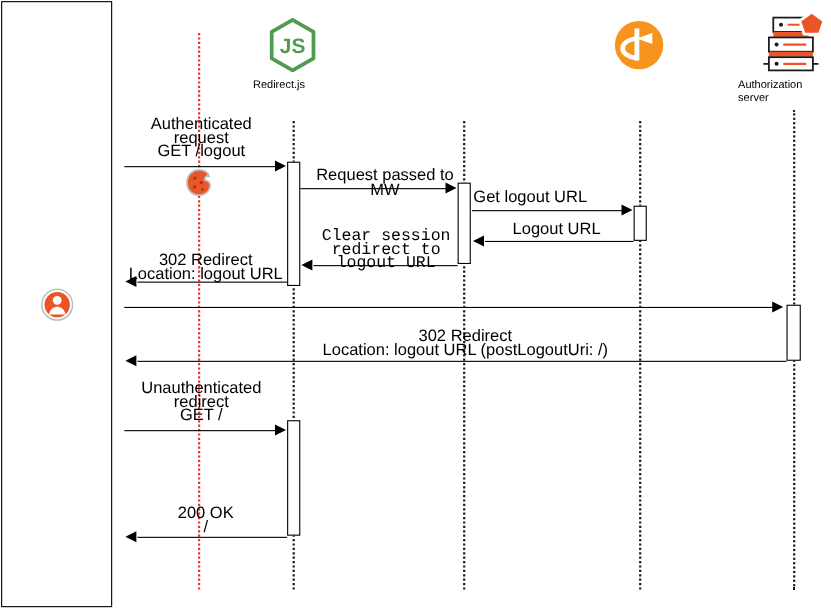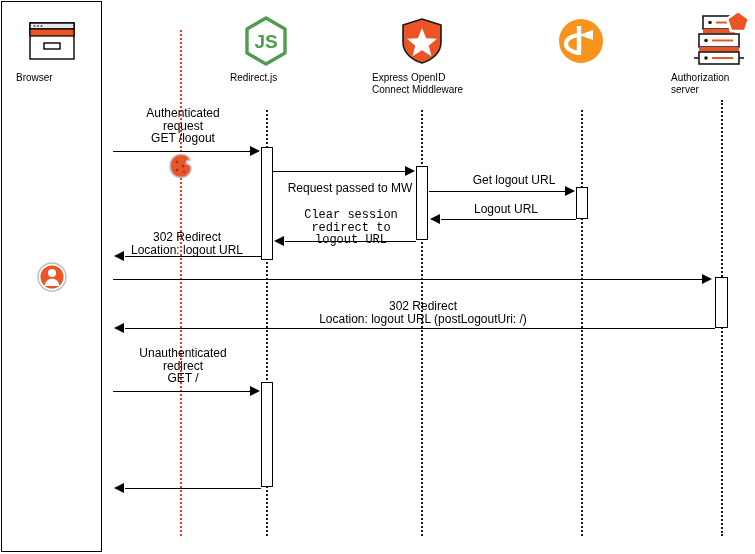--- a/index.html
+++ b/index.html
@@ -72,72 +72,48 @@
     border-bottom:5px solid transparent;
     border-left:10px solid #000000;
   }
   .arrowhead.left{
     border-top:5px solid transparent;
     border-bottom:5px solid transparent;
     border-right:10px solid #000000;
   }
   .msg-label{
     position:absolute;
-    font-size:12px;
+    font-size:15px;
     color:#000000;
     text-align:center;
     line-height:12.5px;
     white-space:pre-line;
     background:transparent;
   }
   
   .float-icon{position:absolute;}
 </style>
 </head>
 <body>
 
 <div id="canvas">
 
   <div class="boundary-box" style="left:1px;top:1px;width:101px;height:551px;"></div>
 
-  <div class="participant" style="left:16px;top:14px;width:72px;">
-    <div class="icon-wrap">
-      <svg width="46" height="38" viewBox="0 0 46 38" aria-hidden="true">
-        <rect x="1" y="1" width="44" height="36" fill="#ffffff" stroke="#000000" stroke-width="1.4"></rect>
-        <rect x="1" y="1" width="44" height="6" fill="#e6e6e6" stroke="#000000" stroke-width="1.4"></rect>
-        <circle cx="5.5" cy="4" r="1" fill="#555"></circle>
-        <circle cx="9" cy="4" r="1" fill="#555"></circle>
-        <circle cx="12.5" cy="4" r="1" fill="#555"></circle>
-        <rect x="1" y="7" width="44" height="7" fill="#eb5424" stroke="#000000" stroke-width="1.2"></rect>
-        <rect x="15" y="21" width="16" height="6" fill="#ffffff" stroke="#000000" stroke-width="1.4"></rect>
-      </svg>
-    </div>
-    <div class="plabel">Browser</div>
-  </div>
 
   <div class="participant" style="left:230px;top:14px;width:72px;">
     <div class="icon-wrap">
       <svg width="44" height="50" viewBox="0 0 44 50" aria-hidden="true">
         <polygon points="22,2 41,13 41,37 22,48 3,37 3,13" fill="none" stroke="#4f9b4f" stroke-width="3.4" stroke-linejoin="round"></polygon>
         <text x="22" y="32" font-family="'Liberation Sans',sans-serif" font-size="19" font-weight="bold" fill="#4f9b4f" text-anchor="middle">JS</text>
       </svg>
     </div>
     <div class="plabel">Redirect.js</div>
   </div>
 
-  <div class="participant" style="left:372px;top:14px;width:100px;">
-    <div class="icon-wrap">
-      <svg width="44" height="48" viewBox="0 0 44 48" aria-hidden="true">
-        <path d="M22 2 L41 8 L41 25 C41 36 32 43 22 46 C12 43 3 36 3 25 L3 8 Z" fill="#eb5424" stroke="#1a1a1a" stroke-width="1.6" stroke-linejoin="round"></path>
-        <polygon points="22,11 26.2,21.2 37,21.8 28.7,28.7 31.5,39.2 22,33.3 12.5,39.2 15.3,28.7 7,21.8 17.8,21.2" fill="#ffffff"></polygon>
-      </svg>
-    </div>
-    <div class="plabel">Express OpenID
-Connect Middleware</div>
-  </div>
 
   <div class="participant" style="left:531px;top:14px;width:100px;">
     <div class="icon-wrap">
       <svg width="48" height="48" viewBox="0 0 48 48" aria-hidden="true">
         <circle cx="24" cy="24" r="22" fill="#f7941e"></circle>
         <path d="M22 9 L22 38" stroke="#ffffff" stroke-width="4.4" stroke-linecap="butt"></path>
         <path d="M22 18 C13 19 9 23 9 27 C9 31 14 35 22 36" fill="none" stroke="#ffffff" stroke-width="4.2" stroke-linecap="butt"></path>
         <path d="M22 18 L36 13 L36 23 Z" fill="#ffffff"></path>
       </svg>
     </div>
@@ -201,25 +177,25 @@
       <path d="M7.5 24 C8.5 18.5 12 16.8 15 16.8 C18 16.8 21.5 18.5 22.5 24 Z" fill="#ffffff"></path>
     </svg>
   </div>
 
   <div class="msg-label" style="left:113px;top:107px;width:140px;">Authenticated
 request
 GET /logout</div>
   <div class="msg-line" style="left:113px;top:151px;width:139px;"></div>
   <div class="arrowhead right" style="left:250px;top:146px;"></div>
 
-  <div class="msg-label" style="left:276px;top:154px;width:148px;margin-top:28px;">Request passed to MW</div>
+  <div class="msg-label" style="left:276px;top:154px;width:148px;">Request passed to MW</div>
   <div class="msg-line" style="left:273px;top:171px;width:134px;"></div>
   <div class="arrowhead right" style="left:405px;top:166px;"></div>
 
-  <div class="msg-label" style="left:440px;top:174px;width:148px;">Get logout URL</div>
+  <div class="msg-label" style="left:408px;top:174px;width:148px;">Get logout URL</div>
   <div class="msg-line" style="left:429px;top:191px;width:139px;"></div>
   <div class="arrowhead right" style="left:565px;top:186px;"></div>
 
   <div class="msg-label" style="left:432px;top:203px;width:148px;">Logout URL</div>
   <div class="msg-line" style="left:441px;top:219px;width:135px;"></div>
   <div class="arrowhead left" style="left:430px;top:214px;"></div>
 
   <div class="msg-label" style="left:275px;top:209px;width:152px;font-family:Liberation Mono, monospace;">Clear session redirect to
 logout URL</div>
   <div class="msg-line" style="left:285px;top:241px;width:131px;"></div>
@@ -237,16 +213,18 @@
 Location: logout URL (postLogoutUri: /)</div>
   <div class="msg-line" style="left:125px;top:328px;width:590px;"></div>
   <div class="arrowhead left" style="left:114px;top:323px;"></div>
 
   <div class="msg-label" style="left:113px;top:347px;width:140px;">Unauthenticated
 redirect
 GET /</div>
   <div class="msg-line" style="left:113px;top:391px;width:139px;"></div>
   <div class="arrowhead right" style="left:250px;top:386px;"></div>
 
+  <div class="msg-label" style="left:113px;top:461px;width:148px;">200 OK
+/</div>
   <div class="msg-line" style="left:125px;top:488px;width:136px;"></div>
   <div class="arrowhead left" style="left:114px;top:483px;"></div>
 
 </div>
 
 </body></html>

